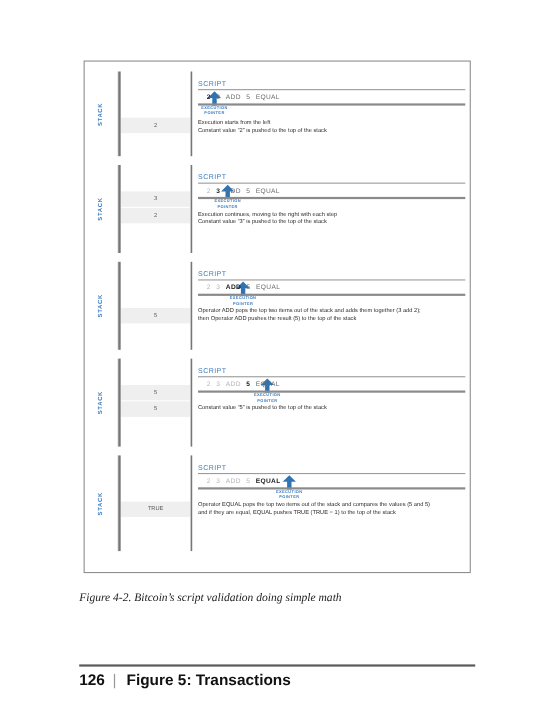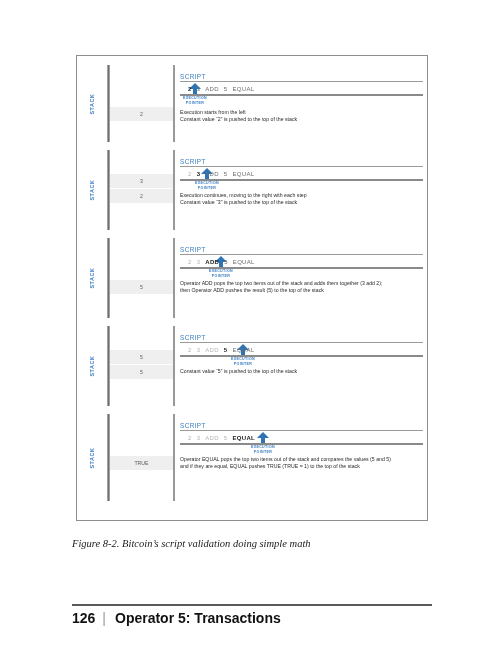--- a/index.html
+++ b/index.html
@@ -214,22 +214,22 @@
           </div>
           <div class="script-area"><div class="script-title">SCRIPT</div><div class="tokens"><span class="tk done">2</span><span class="tk done">3</span><span class="tk done">ADD</span><span class="tk done">5</span><span class="tk active">EQUAL</span></div></div>
           <div class="desc" style="top: 46px;">
             <div>Operator EQUAL pops the top two items out of the stack and compares the values (5 and 5)</div>
             <div>and if they are equal, EQUAL pushes TRUE (TRUE = 1) to the top of the stack</div>
           </div>
         </div>
       </div>
   </div>
 
-  <div class="caption">Figure 8-2. Bitcoin’s script validation doing simple math</div>
+  <div class="caption">Figure 4-2. Bitcoin’s script validation doing simple math</div>
 
   <div class="footer-rule"></div>
   <div class="footer">
     <span class="pg">126</span>
     <span class="bar">|</span>
-    <span>Operator 5: Transactions</span>
+    <span>Figure 5: Transactions</span>
   </div>
 
 </div>
 
 </body></html>

